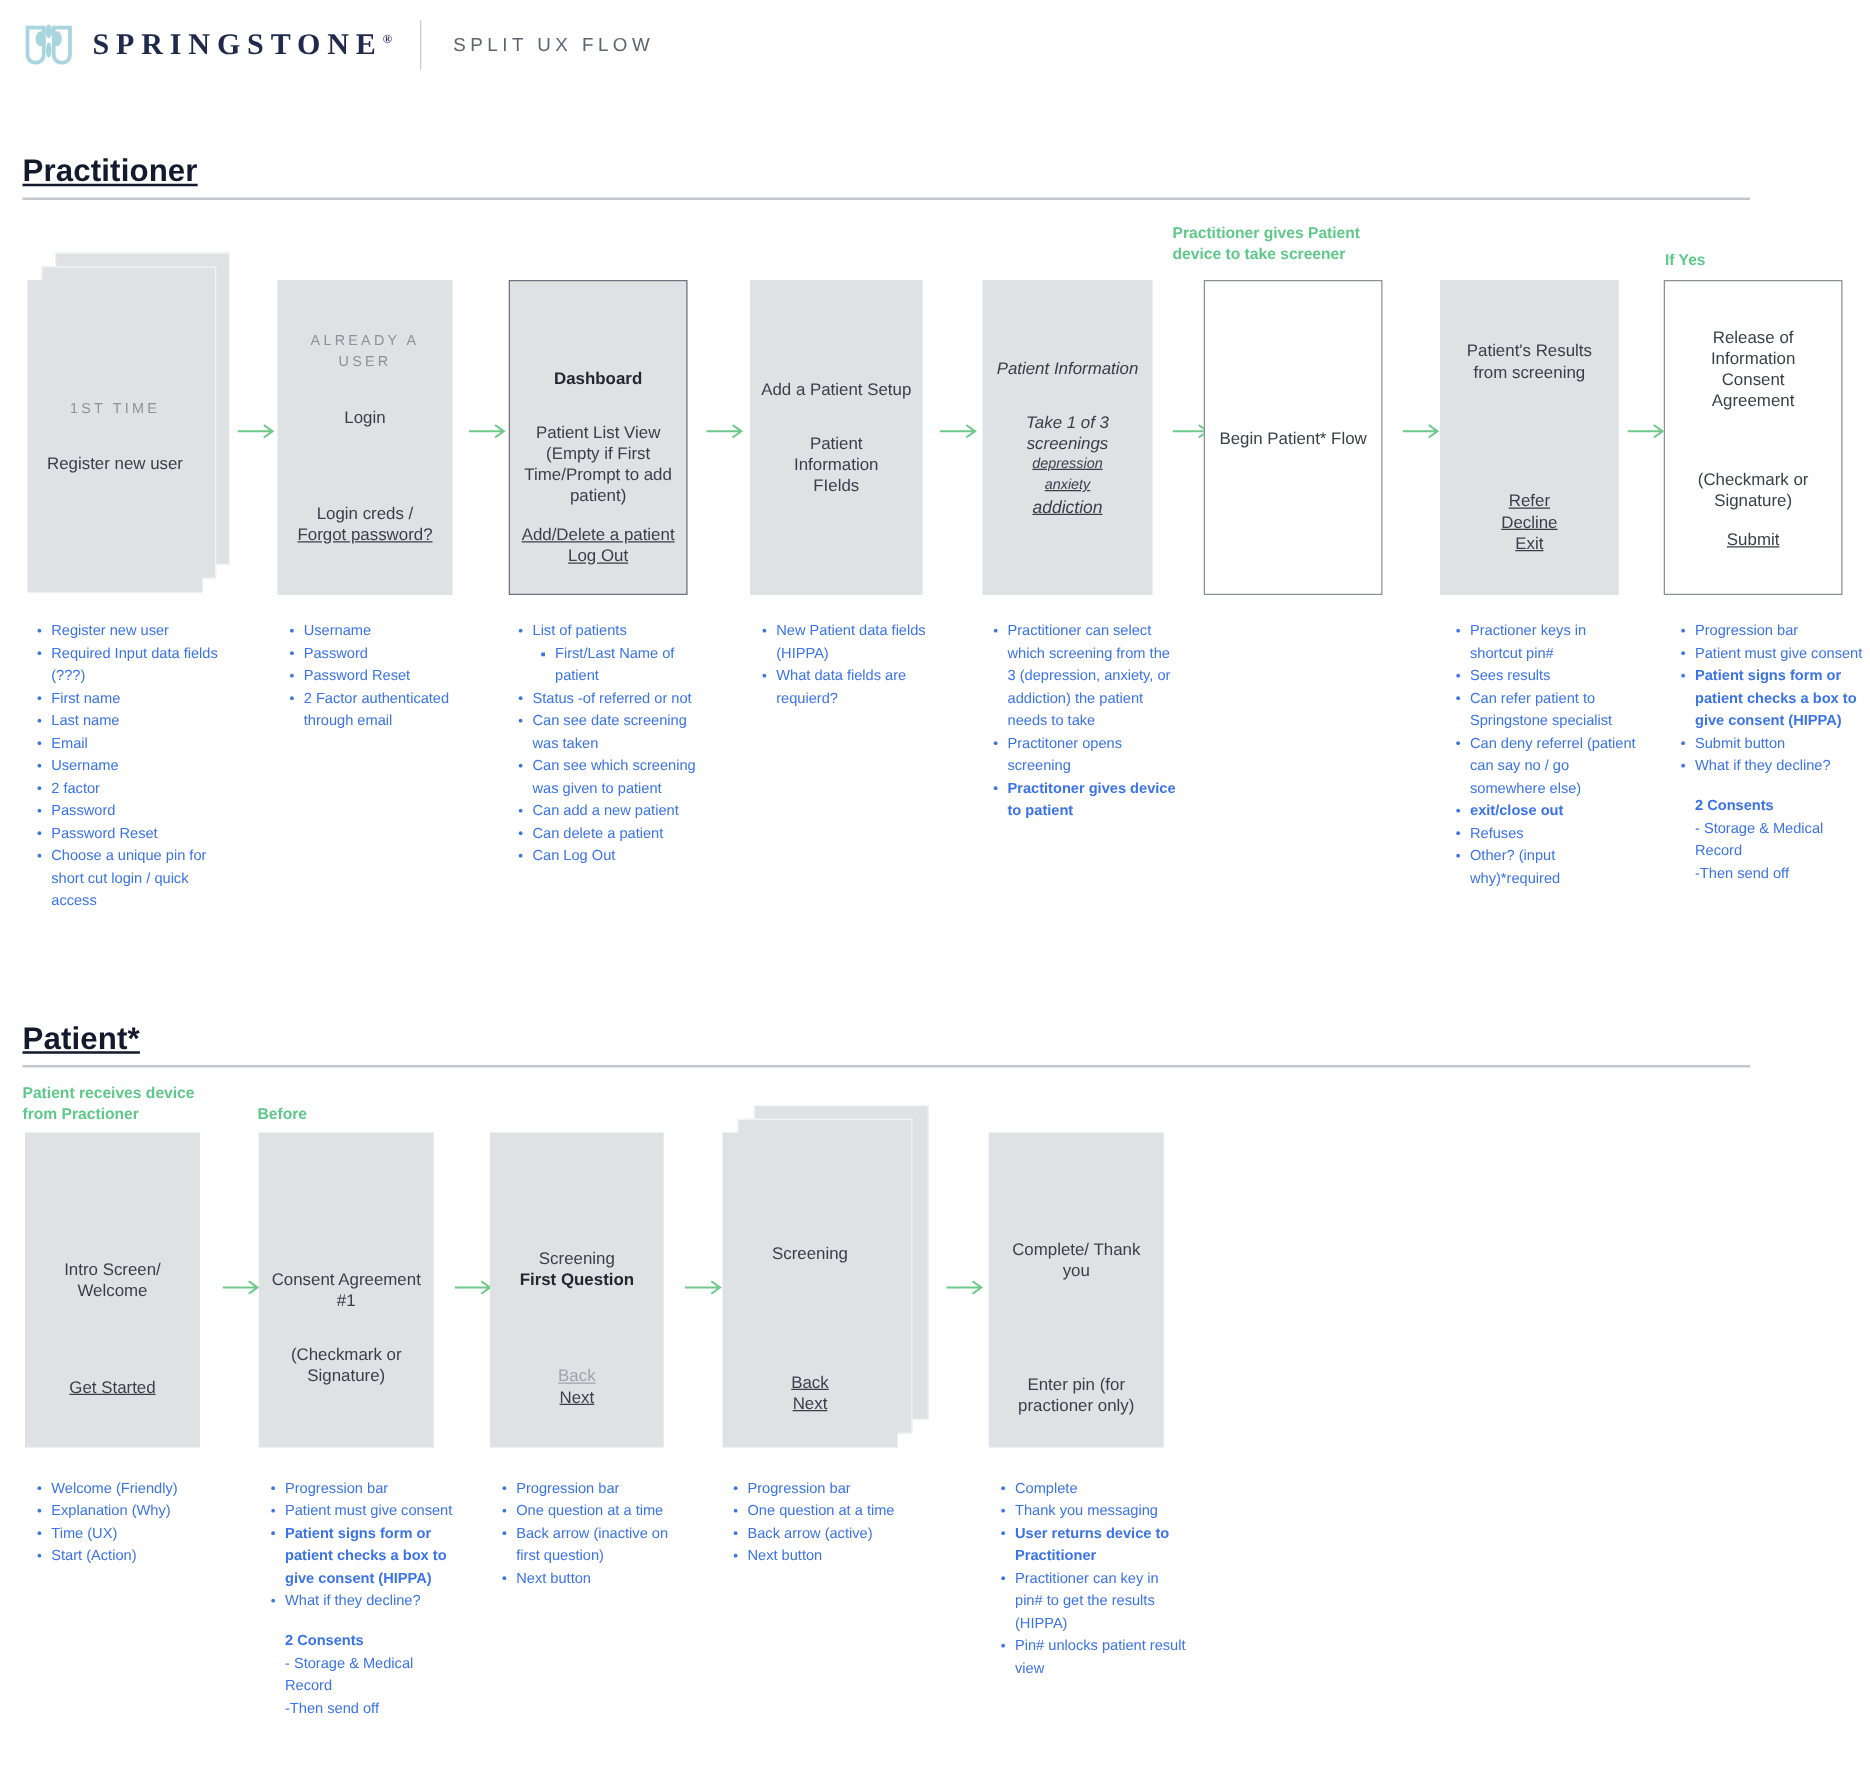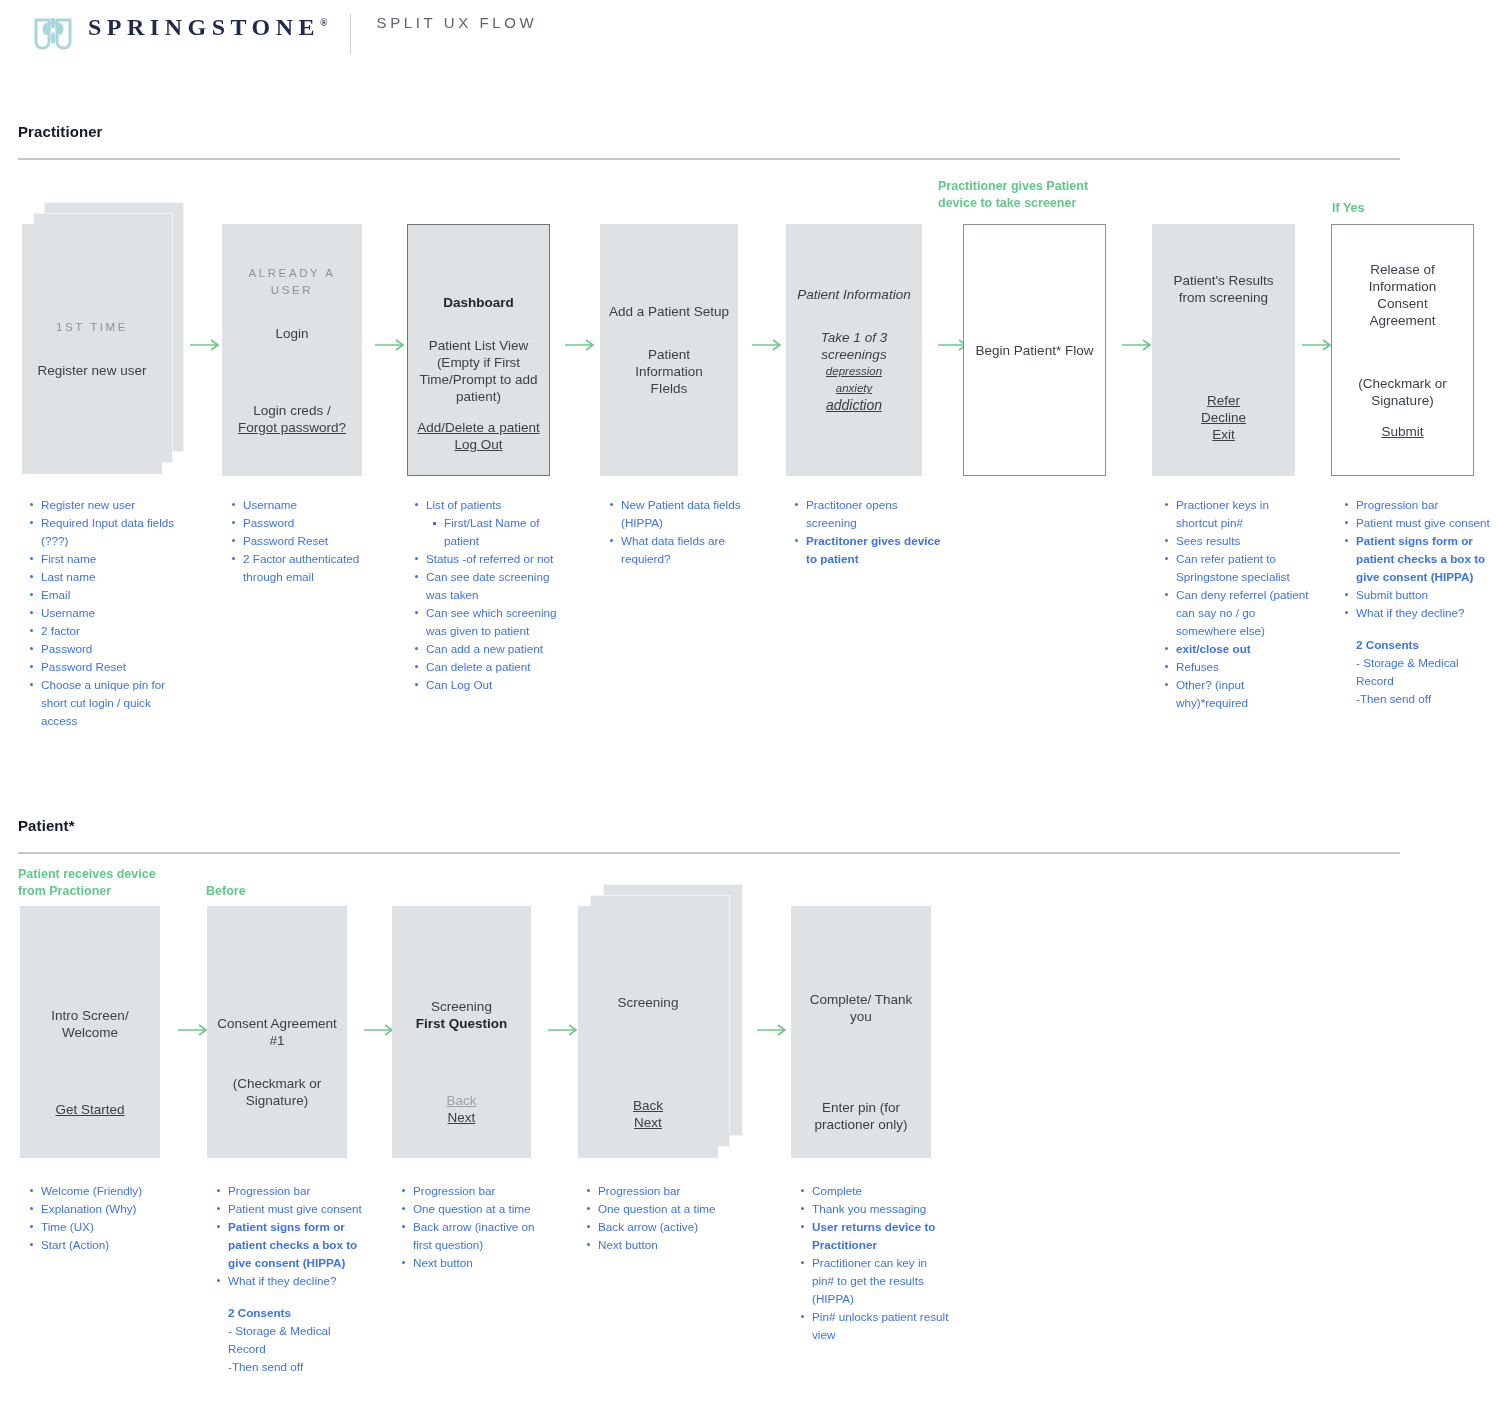--- a/index.html
+++ b/index.html
@@ -7,30 +7,30 @@
   body {
     width:1496px; height:1424px;
     background:#ffffff;
     font-family:"Liberation Sans", sans-serif;
     color:#2c2f36;
     position:relative;
     overflow:hidden;
   }
 
   
-  .topbar { position:absolute; left:32px; top:14px; display:flex; height:44px; }
+  .topbar { position:absolute; left:18px; top:14px; display:flex; align-items:center; height:44px; }
   .logo-mark { width:42px; height:40px; margin-right:14px; }
   .brand { font-family:"Liberation Serif", serif; font-size:24px; letter-spacing:5.5px;
            color:#1f2a4d; font-weight:700; position:relative; white-space:nowrap; }
   .brand .reg { font-size:10px; vertical-align:super; letter-spacing:0; }
   .divider-v { width:1px; height:40px; background:#c9ccd2; margin:0 26px 0 22px; }
   .subtitle { font-size:15px; letter-spacing:3.6px; color:#5d6470; white-space:nowrap; }
 
   
-  .section-title { position:absolute; font-size:15px; font-weight:700; color:#131a2e; letter-spacing:0.1px; }
+  .section-title { position:absolute; font-size:25px; font-weight:700; color:#131a2e; letter-spacing:0.1px;text-decoration:underline; }
   .section-rule  { position:absolute; height:2px; background:#c3c7cd; }
 
   
   .card-wrap { position:absolute;padding-left:20px; }
   .card {
     position:absolute; left:0; top:0;
     background:#dfe2e5;
     display:flex; flex-direction:column; align-items:center; justify-content:center;
     text-align:center;
     font-size:13.5px; line-height:17px; color:#3a3f47;
@@ -258,20 +258,21 @@
     </ul>
 </div>
 <div class="bullets" style="left:608px; top:496px; width:150px;">
   <ul>
       <li>New Patient data fields (HIPPA)</li>
       <li>What data fields are requierd?</li>
     </ul>
 </div>
 <div class="bullets" style="left:793px; top:496px; width:148px;">
   <ul>
+      <li>Practitioner can select which screening from the 3 (depression, anxiety, or addiction) the patient needs to take</li>
       <li>Practitoner opens screening</li>
       <li class="bold">Practitoner gives device to patient</li>
     </ul>
 </div>
 <div class="bullets" style="left:1163px; top:496px; width:150px;">
   <ul>
       <li>Practioner keys in shortcut pin#</li>
       <li>Sees results</li>
       <li>Can refer patient to Springstone specialist</li>
       <li>Can deny referrel (patient can say no / go somewhere else)</li>

